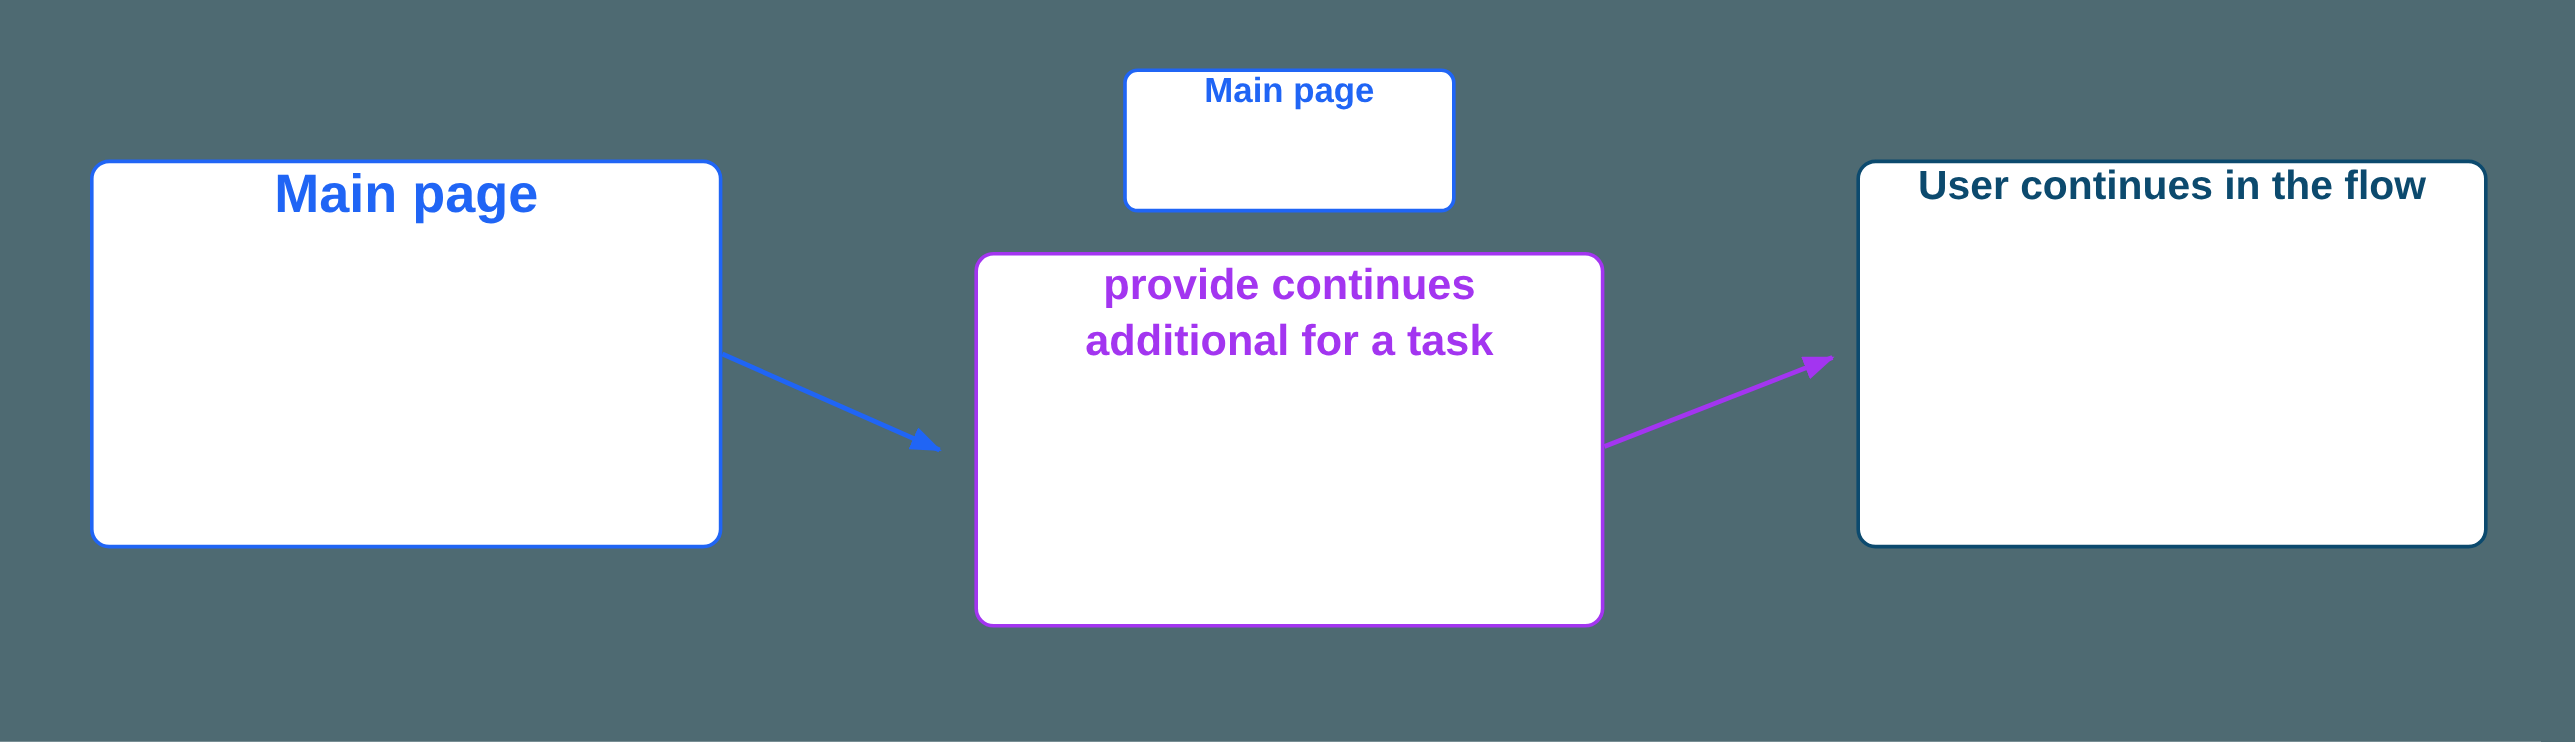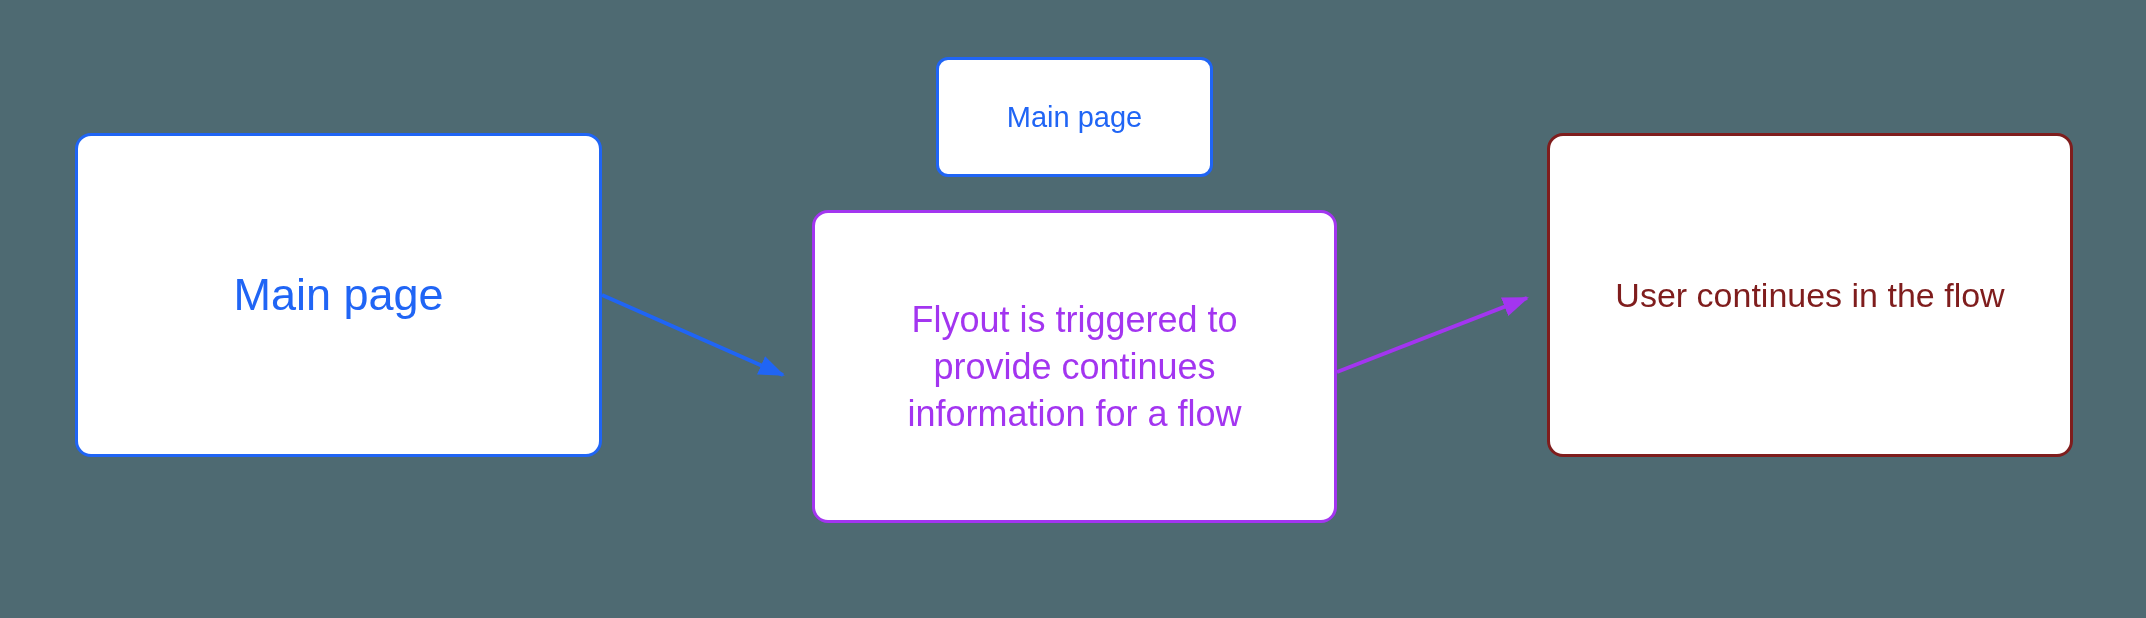--- a/index.html
+++ b/index.html
@@ -12,24 +12,23 @@
     position: relative;
     width: 2146px; height: 618px;
     background: #4e6a72;
   }
   .node {
     position: absolute;
     background: #ffffff;
     border: 3px solid currentColor;
     border-radius: 16px;
     display: flex;
-    align-items: center;
     justify-content: center;
     text-align: center;
-    font-weight: 400;
+    font-weight: 700;
     box-sizing: border-box;
   }
   .node-main-left   { left: 75px;   top: 133px; width: 527px; height: 324px; font-size: 45px; }
   .node-main-small  { left: 936px;  top: 57px;  width: 277px; height: 120px; font-size: 29px; border-radius: 12px; }
   .node-flyout      { left: 812px;  top: 210px; width: 525px; height: 313px; font-size: 36px; line-height: 47px; }
   .node-continue    { left: 1547px; top: 133px; width: 526px; height: 324px; font-size: 34px; white-space: nowrap; }
   .edges-layer {
     position: absolute;
     left: 0; top: 0;
     width: 2146px; height: 618px;
@@ -44,27 +43,26 @@
   <div class="node node-main-left" style="color: rgb(32, 101, 245);">
     <span>Main page</span>
   </div>
 
   <div class="node node-main-small" style="color: rgb(32, 101, 245);">
     <span>Main page</span>
   </div>
 
   <div class="node node-flyout" style="color: rgb(163, 53, 240);">
     <div>
-      <div>Flyout is triggered to</div>
       <div>provide continues</div>
-      <div>information for a flow</div>
+      <div>additional for a task</div>
     </div>
   </div>
 
-  <div class="node node-continue" style="color: #7f1d1d;">
+  <div class="node node-continue" style="color: #0c4a6e;">
     <span>User continues in the flow</span>
   </div>
 
   <svg class="edges-layer" viewBox="0 0 2146 618" xmlns="http://www.w3.org/2000/svg">
     <defs>
       <marker id="arrowhead-0" markerUnits="userSpaceOnUse" markerWidth="26" markerHeight="20" refX="24" refY="10" orient="auto">
         <path d="M0,0 L26,10 L0,20 Z" fill="#2065f5"></path>
       </marker>
       <marker id="arrowhead-1" markerUnits="userSpaceOnUse" markerWidth="26" markerHeight="20" refX="24" refY="10" orient="auto">
         <path d="M0,0 L26,10 L0,20 Z" fill="#a335f0"></path>

